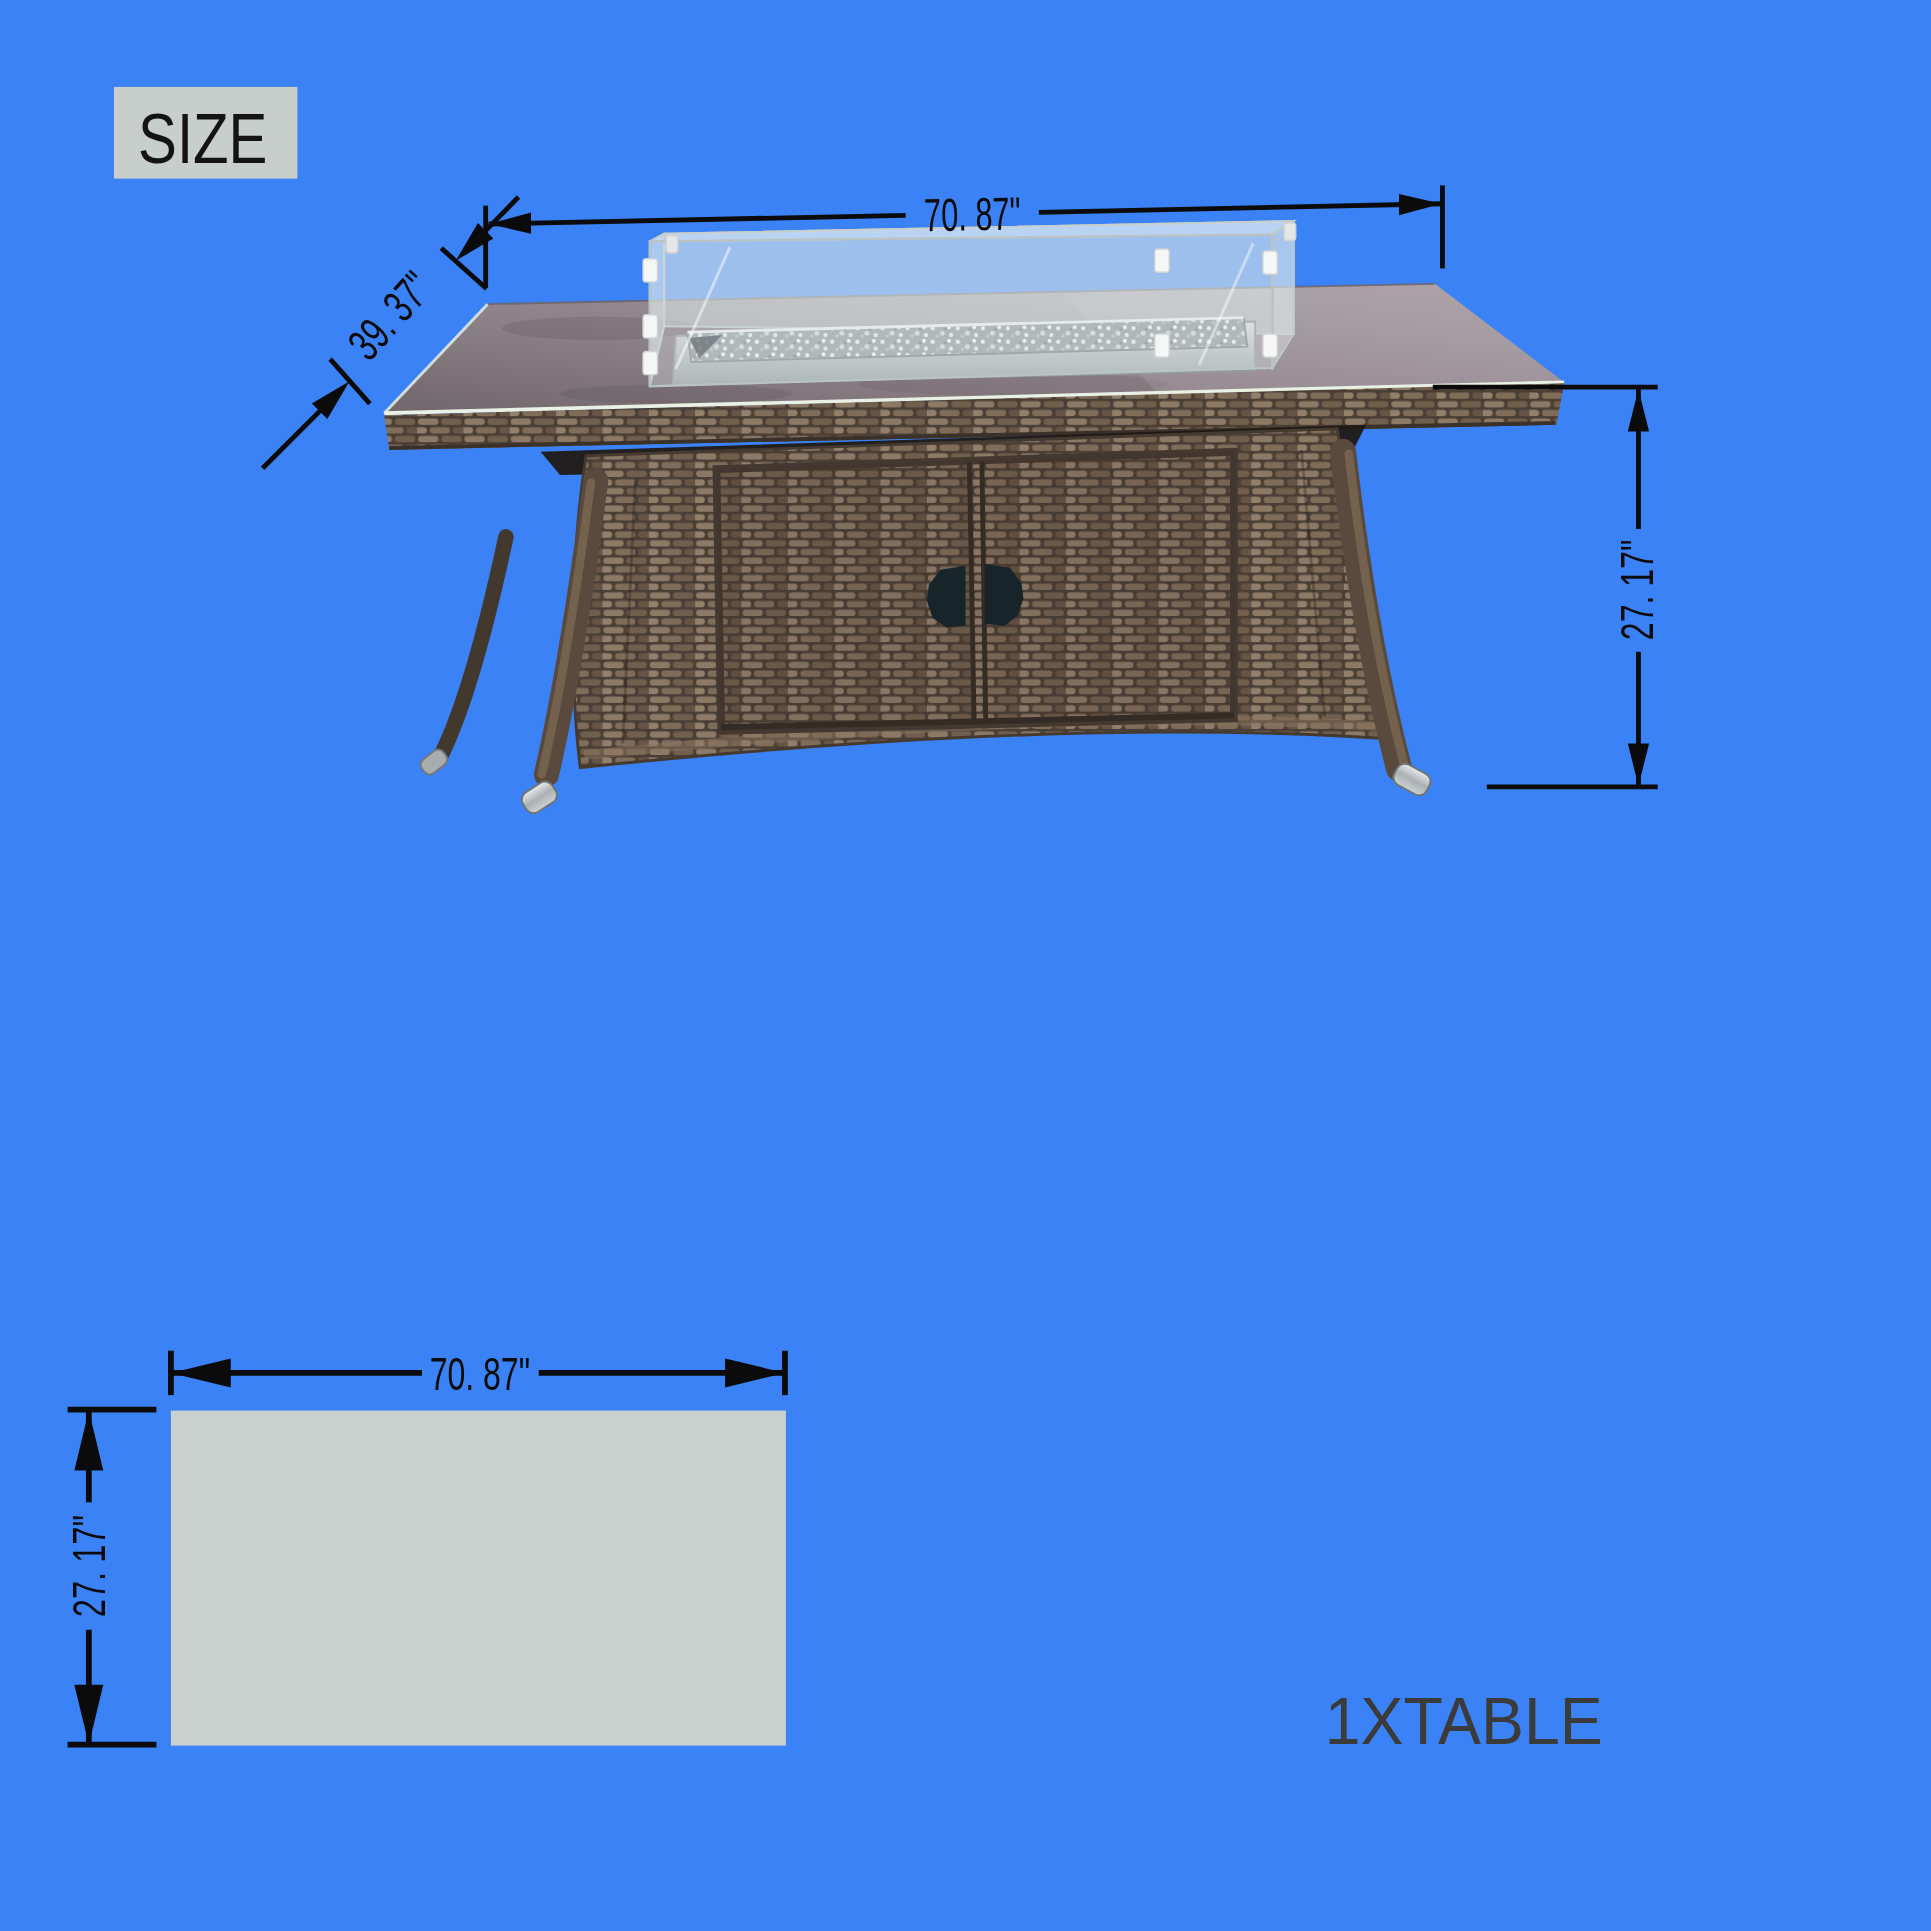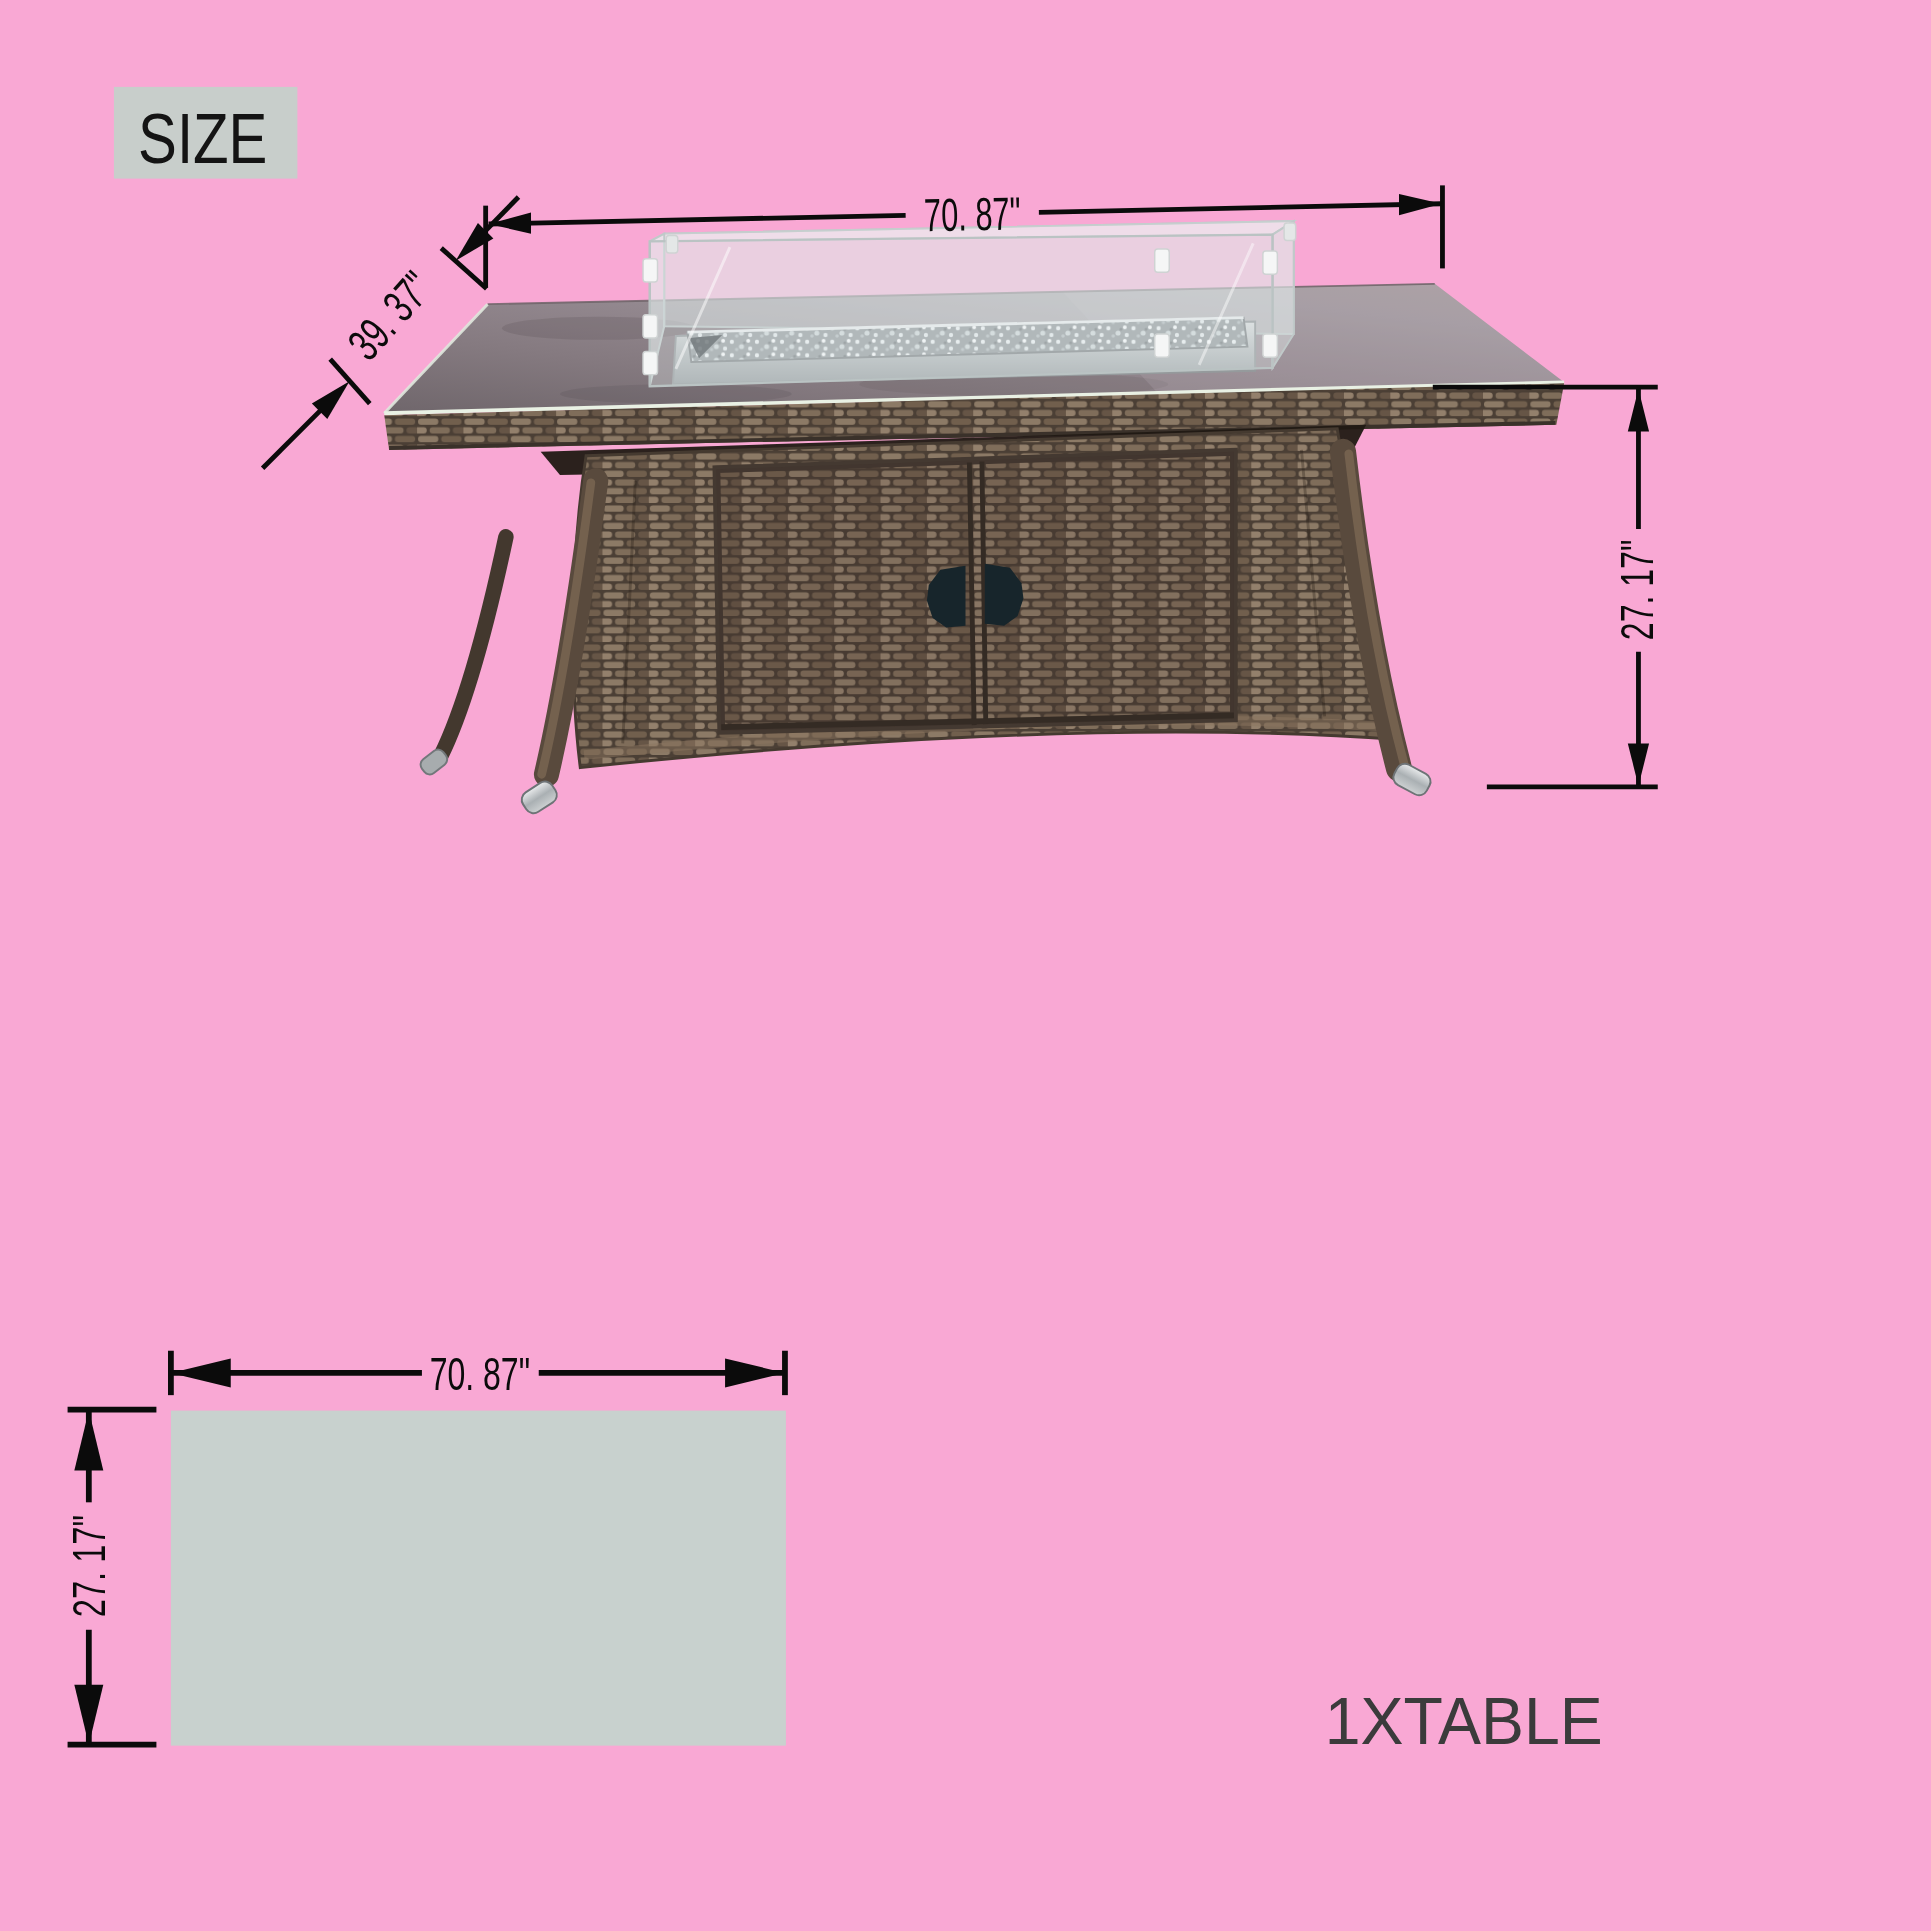--- a/index.html
+++ b/index.html
@@ -1,16 +1,16 @@
 <!DOCTYPE html>
 <html><head>
 <meta charset="utf-8">
 <style>
   html,body{margin:0;padding:0;background:#ffffff;}
-  .canvas{position:relative;width:1931px;height:1931px;background:#f9a8d4;overflow:hidden;
+  .canvas{position:relative;width:1931px;height:1931px;background:#3b82f6;overflow:hidden;
           font-family:"Liberation Sans", sans-serif;}
   svg{display:block;}
   text{font-family:"Liberation Sans", sans-serif;}
 </style>
 </head>
 <body>
 
 <div class="canvas">
 <svg width="1931" height="1931" viewBox="0 0 2000 2000">
   <defs>

